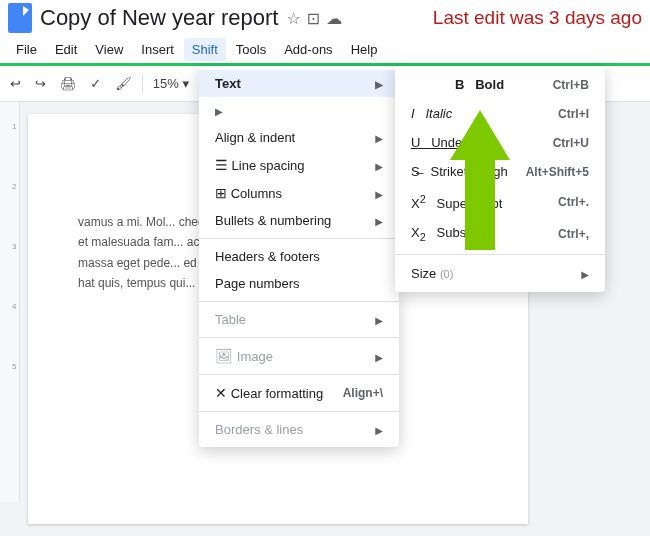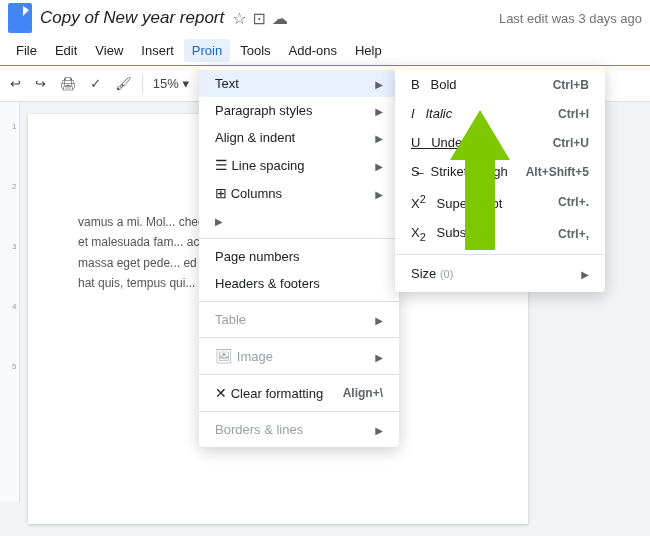--- a/index.html
+++ b/index.html
@@ -22,33 +22,33 @@
       display: flex; align-items: center; justify-content: center;
     }
     .doc-icon::after {
       content: '';
       position: absolute;
       top: 3px; right: 3px;
       border-left: 6px solid white;
       border-bottom: 6px solid transparent;
       border-top: 4px solid transparent;
     }
-    .title-text { font-size: 17px; color: #202124; flex: 0 0 auto; font-style: italic; }
+    .title-text { font-size: 22px; color: #202124; flex: 0 0 auto; }
     .title-icons { display: flex; gap: 6px; align-items: center; color: #5f6368; font-size: 16px; }
-    .last-edit { margin-left: auto; font-size: 13px; color: #737373; }
+    .last-edit { margin-left: auto; font-size: 19px; color: #b91c1c; }
 
     
     .menu-bar {
       background: white;
       height: 30px;
       display: flex;
       align-items: center;
       padding: 0 8px;
       gap: 2px;
-      border-bottom: 1px solid #22c55e;
+      border-bottom: 3px solid #22c55e;
     }
     .menu-item {
       padding: 4px 8px;
       font-size: 13px;
       color: #202124;
       cursor: pointer;
       border-radius: 3px;
     }
     .menu-item.active { background: #e8f0fe; color: #1967d2; }
 
@@ -106,21 +106,21 @@
     .dropdown-item {
       display: flex;
       align-items: center;
       justify-content: space-between;
       padding: 6px 16px;
       font-size: 13px;
       color: #202124;
       cursor: pointer;
       position: relative;
     }
-    .dropdown-item.active { background: #e8f0fe; }
+    .dropdown-item.active { background: #e8f0fe; font-weight: bold; }
     .dropdown-item.disabled { color: #9aa0a6; cursor: default; }
     .chevron::after { content: '▶'; font-size: 10px; color: #5f6368; }
     .dropdown-separator { height: 1px; background: #e0e0e0; margin: 4px 0; }
     .shortcut { color: #5f6368; font-size: 12px; font-weight: bold; }
 
     
     .submenu {
       position: absolute;
       top: 66px;
       left: 395px;
@@ -161,21 +161,21 @@
       height: 400px;
       background: #f8f9fa;
       border-right: 1px solid #e0e0e0;
       font-size: 8px;
       color: #9aa0a6;
     }
     .ruler-mark { position: absolute; left: 12px; font-size: 8px; }
 
     .doc-text { font-size: 12px; color: #555; line-height: 1.7; }
 
-    .bold-item { font-weight: normal; }
+    .bold-item { font-weight: bold; margin-left: 44px; }
     .italic-item { font-style: italic; }
     .underline-item { text-decoration: underline; }
   </style>
 </head>
 <body>
 
 <div class="title-bar">
   <div class="doc-icon"></div>
   <span class="title-text">Copy of New year report</span>
   <div class="title-icons">
@@ -184,21 +184,21 @@
     <span>☁</span>
   </div>
   <span class="last-edit">Last edit was 3 days ago</span>
 </div>
 
 <div class="menu-bar">
   <span class="menu-item">File</span>
   <span class="menu-item">Edit</span>
   <span class="menu-item">View</span>
   <span class="menu-item">Insert</span>
-  <span class="menu-item active">Proin</span>
+  <span class="menu-item active">Shift</span>
   <span class="menu-item">Tools</span>
   <span class="menu-item">Add-ons</span>
   <span class="menu-item">Help</span>
 </div>
 
 <div class="toolbar">
   <span class="toolbar-btn">↩</span>
   <span class="toolbar-btn">↪</span>
   <span class="toolbar-btn">🖨</span>
   <span class="toolbar-btn">✓</span>
@@ -230,21 +230,20 @@
     </div>
   </div>
 </div>
 
 <div class="dropdown-menu">
   <div class="dropdown-item active">
     <span>Text</span>
     <span class="chevron"></span>
   </div>
   <div class="dropdown-item">
-    <span>Paragraph styles</span>
     <span class="chevron"></span>
   </div>
   <div class="dropdown-item">
     <span>Align &amp; indent</span>
     <span class="chevron"></span>
   </div>
   <div class="dropdown-item">
     <span style="display:inline-flex;align-items:center;gap:4px">
       <span style="font-size:14px">☰</span>
       <span>Line spacing</span>
@@ -252,28 +251,29 @@
     <span class="chevron"></span>
   </div>
   <div class="dropdown-item">
     <span style="display:inline-flex;align-items:center;gap:4px">
       <span style="font-size:14px">⊞</span>
       <span>Columns</span>
     </span>
     <span class="chevron"></span>
   </div>
   <div class="dropdown-item">
-    <span class="chevron"></span>
-  </div>
-  <div class="dropdown-separator"></div>
+    <span>Bullets &amp; numbering</span>
+    <span class="chevron"></span>
+  </div>
+  <div class="dropdown-separator"></div>
+  <div class="dropdown-item">
+    <span>Headers &amp; footers</span>
+  </div>
   <div class="dropdown-item">
     <span>Page numbers</span>
-  </div>
-  <div class="dropdown-item">
-    <span>Headers &amp; footers</span>
   </div>
   <div class="dropdown-separator"></div>
   <div class="dropdown-item disabled">
     <span>Table</span>
     <span class="chevron"></span>
   </div>
   <div class="dropdown-separator"></div>
   <div class="dropdown-item disabled">
     <span style="display:inline-flex;align-items:center;gap:4px">
       <span style="font-size:14px;color:#9aa0a6">🖼</span>

